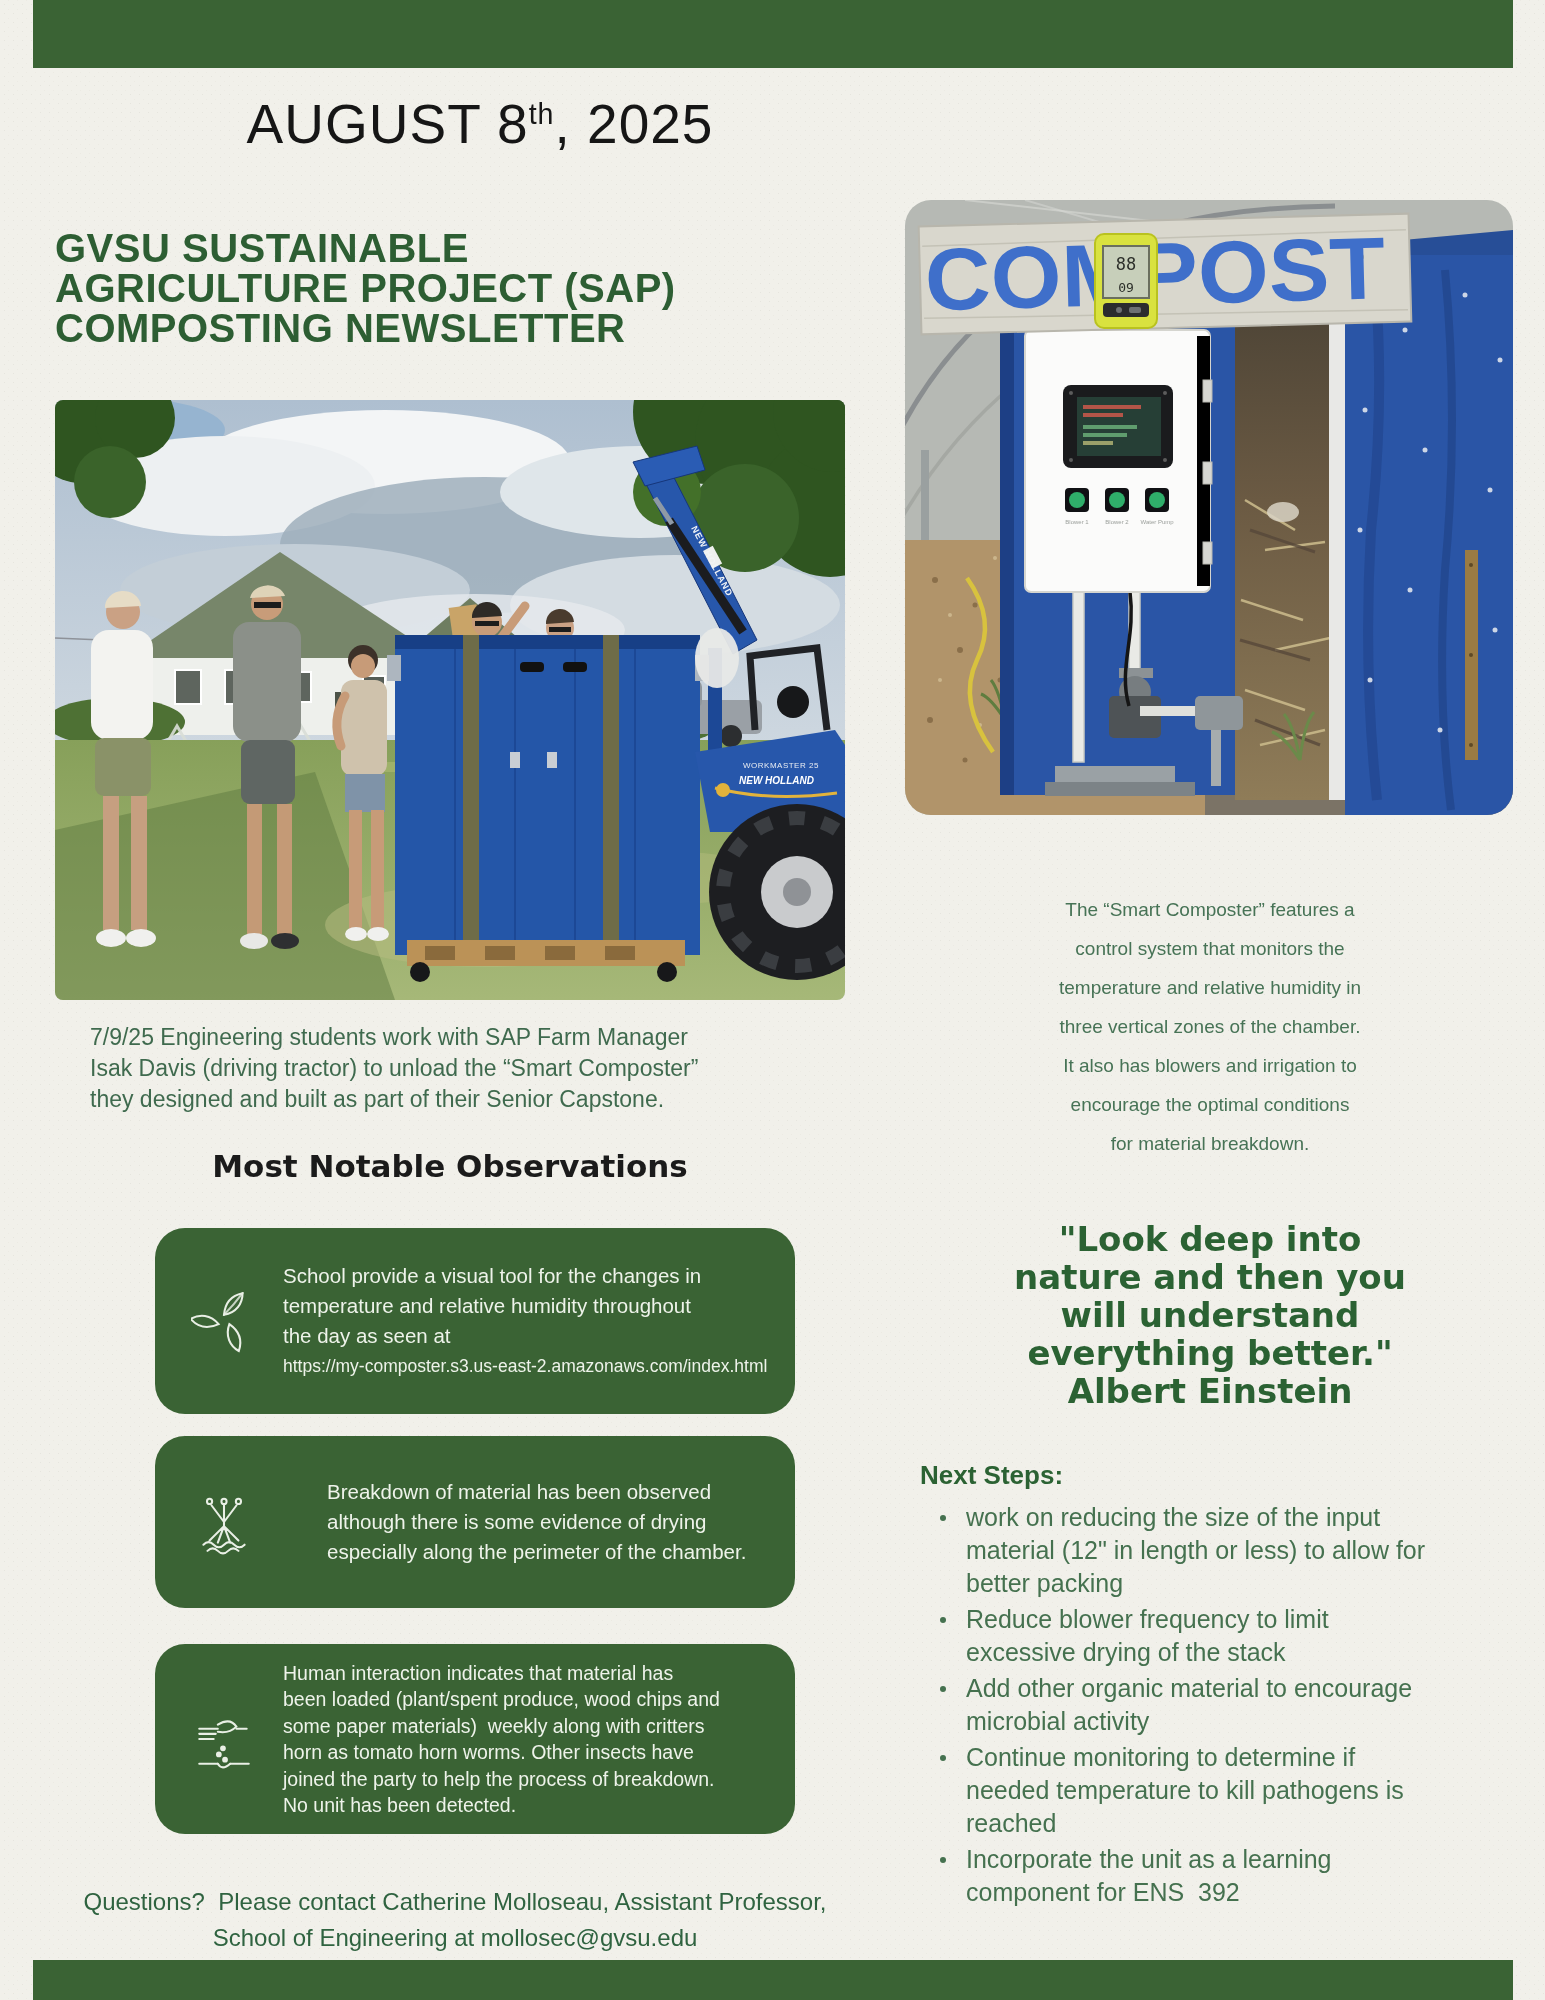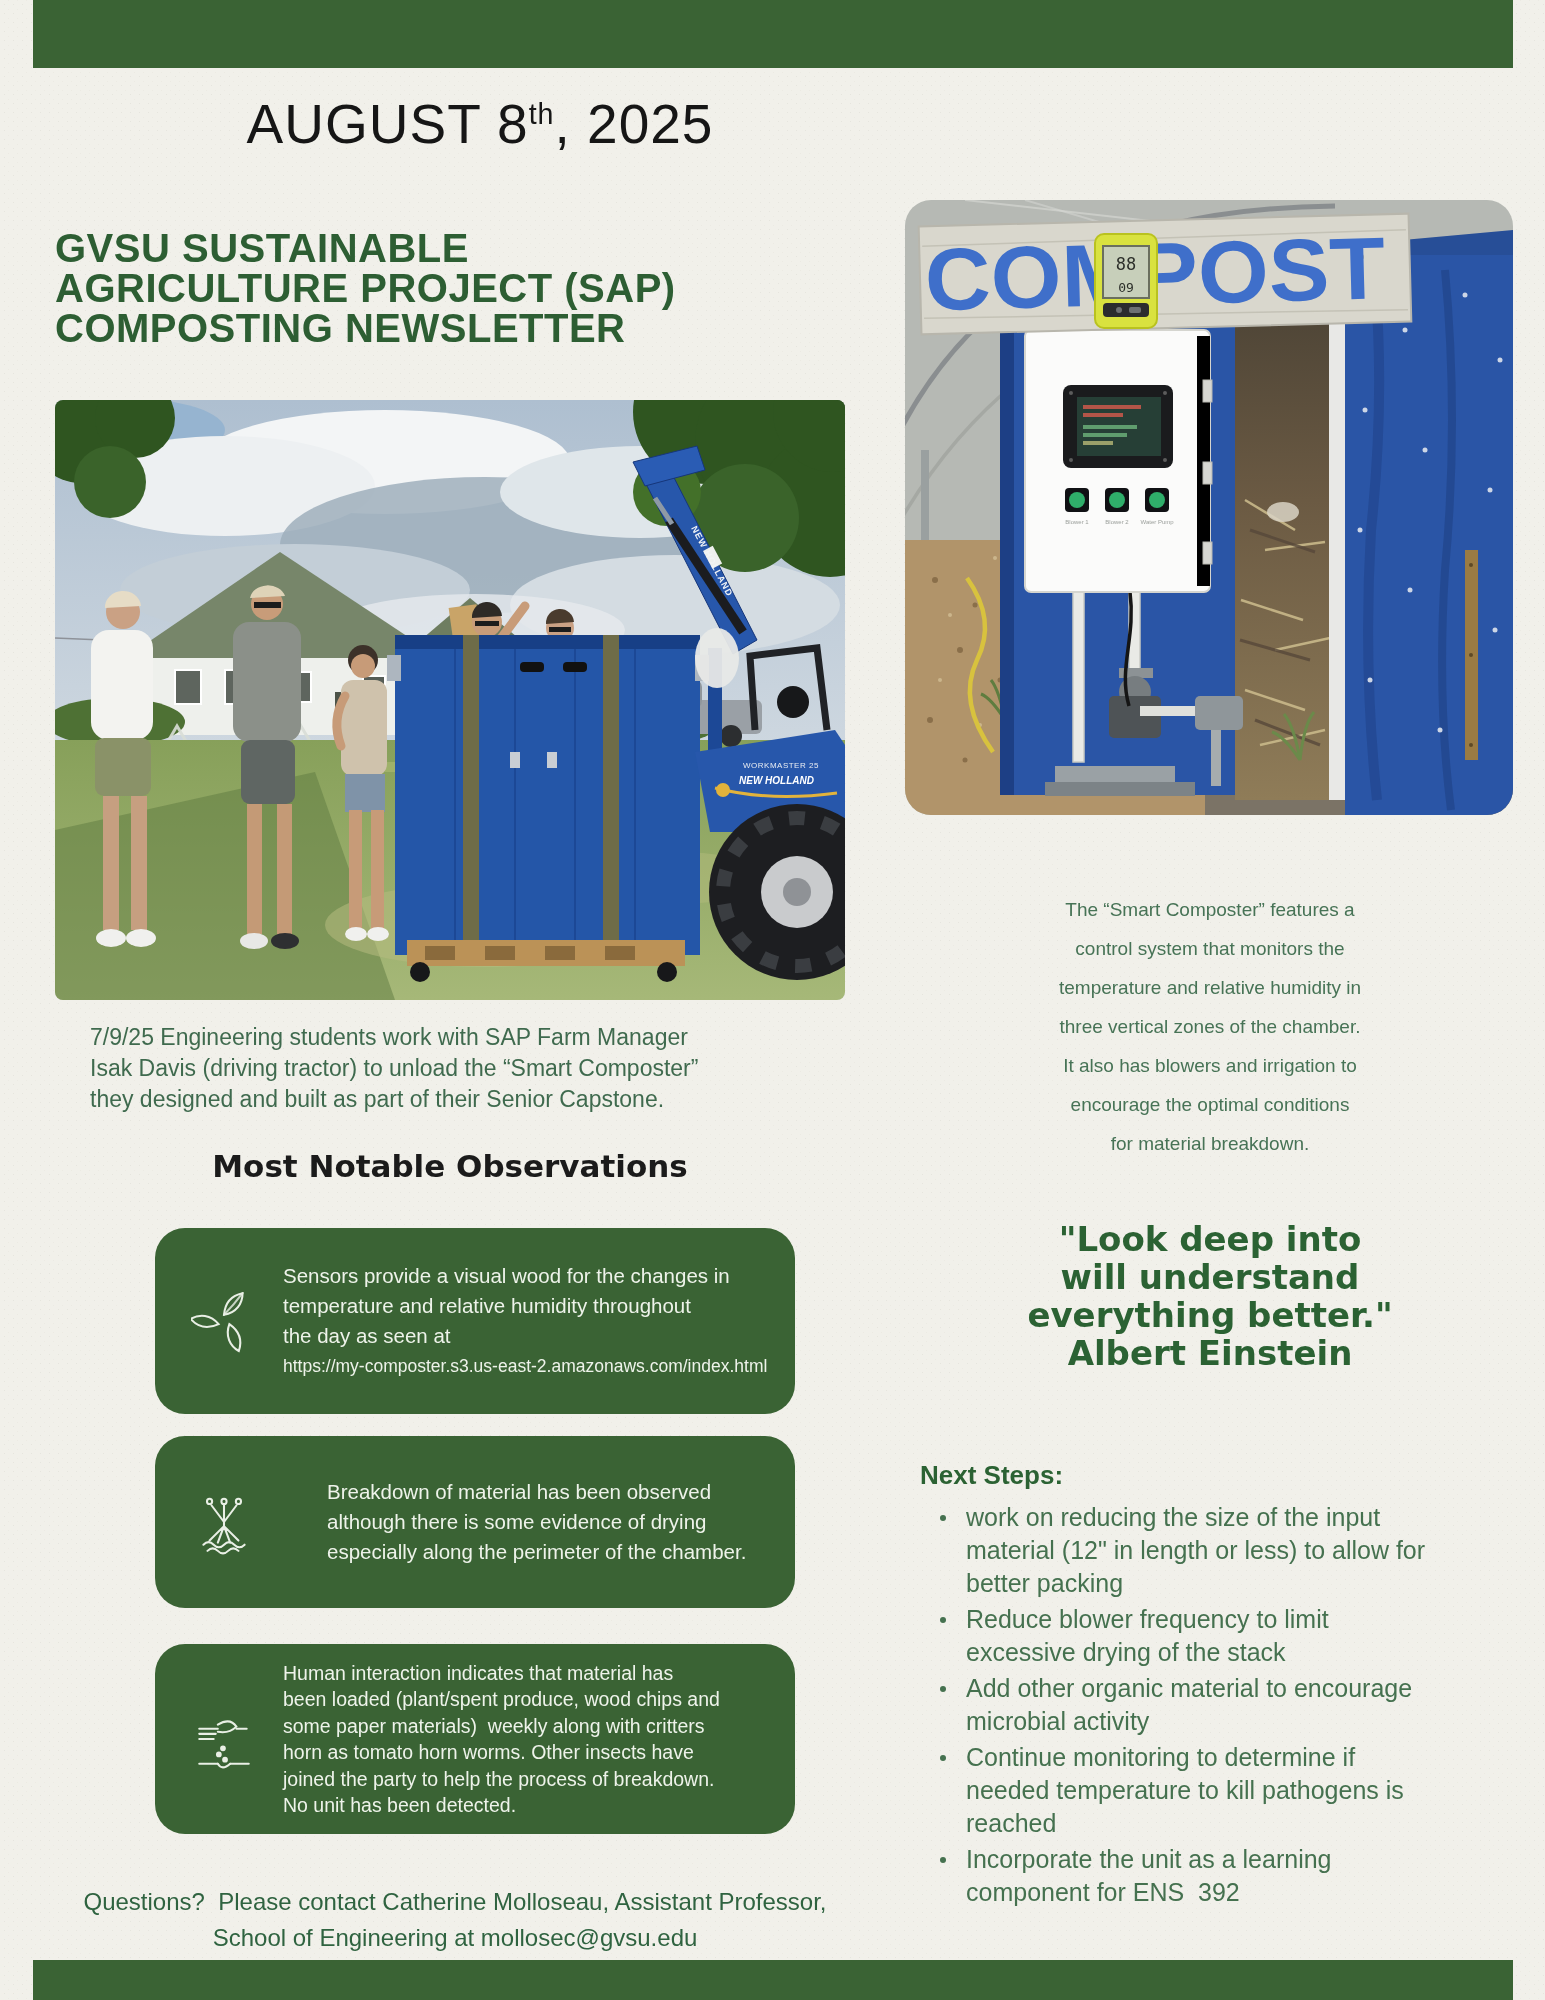--- a/index.html
+++ b/index.html
@@ -409,21 +409,21 @@
           <path id="lf" d="M32,26 C33,14 40,7 50,5 C50,15 44,24 32,26 Z"></path>
         </defs>
       <g stroke="#e9efe5" fill="none" stroke-width="2" stroke-linecap="round">
         <use href="#lf"></use>
         <use href="#lf" transform="rotate(120 32 32)"></use>
         <use href="#lf" transform="rotate(240 32 32)"></use>
         <path d="M32,26 C38,20 44,13 50,5" opacity="0.8"></path>
       </g>
     </svg>
     <div class="gtext">
-      <span class="ln">Sensors provide a visual wood for the changes in</span>
+      <span class="ln">School provide a visual tool for the changes in</span>
       <span class="ln">temperature and relative humidity throughout</span>
       <span class="ln">the day as seen at</span>
       <span class="ln glink">https://my-composter.s3.us-east-2.amazonaws.com/index.html</span>
     </div>
   </div>
 
   <div class="gbox gbox2">
     <svg class="gicon" width="66" height="66" viewBox="0 0 64 64">
       <g stroke="#e9efe5" fill="none" stroke-width="2" stroke-linecap="round">
         <path d="M32,36 L32,16 M32,32 L20,16 M32,32 L44,16"></path>
@@ -475,20 +475,21 @@
     <span class="ln">control system that monitors the</span>
     <span class="ln">temperature and relative humidity in</span>
     <span class="ln">three vertical zones of the chamber.</span>
     <span class="ln">It also has blowers and irrigation to</span>
     <span class="ln">encourage the optimal conditions</span>
     <span class="ln">for material breakdown.</span>
   </div>
 
   <div class="quote">
     <span class="ln">"Look deep into</span>
+    <span class="ln">nature and then you</span>
     <span class="ln">will understand</span>
     <span class="ln">everything better."</span>
     <span class="ln">Albert Einstein</span>
   </div>
 
   <div class="nextsteps">
     <div class="ns-title">Next Steps:</div>
     <ul>
       <li>
         <span class="ln">work on reducing the size of the input</span>

